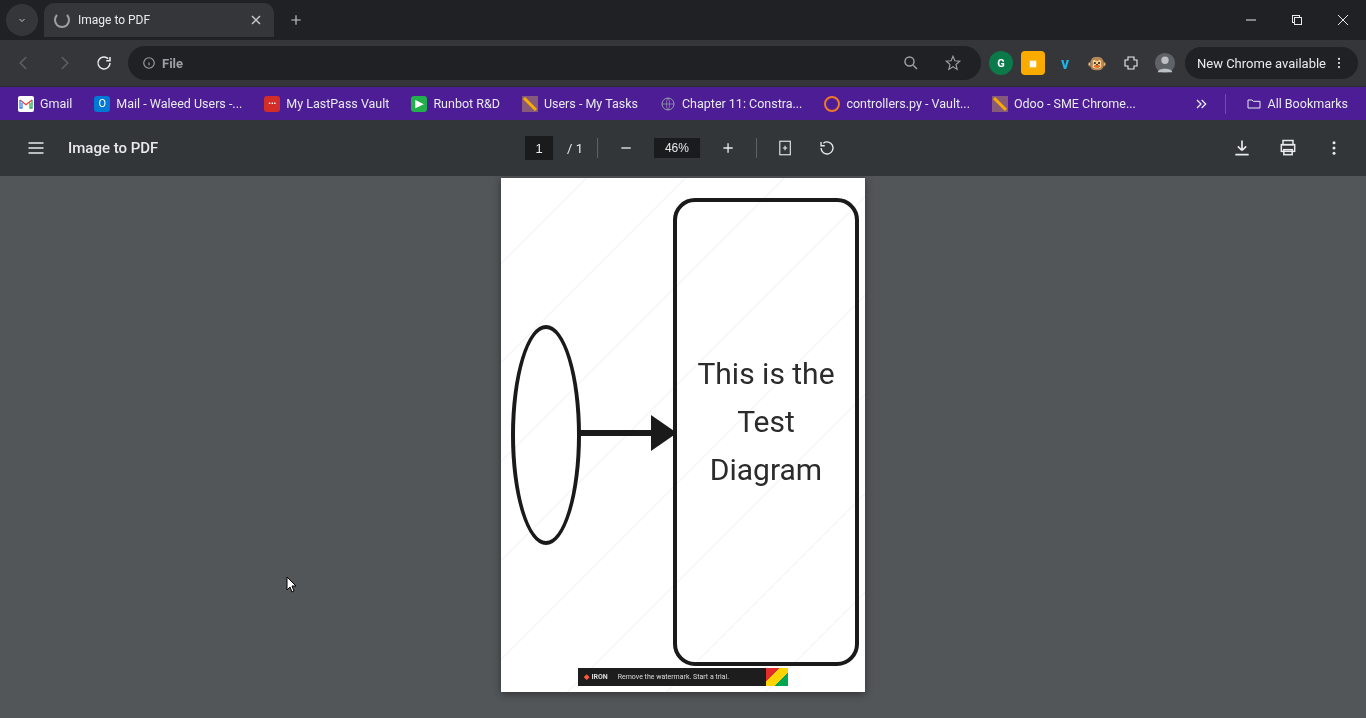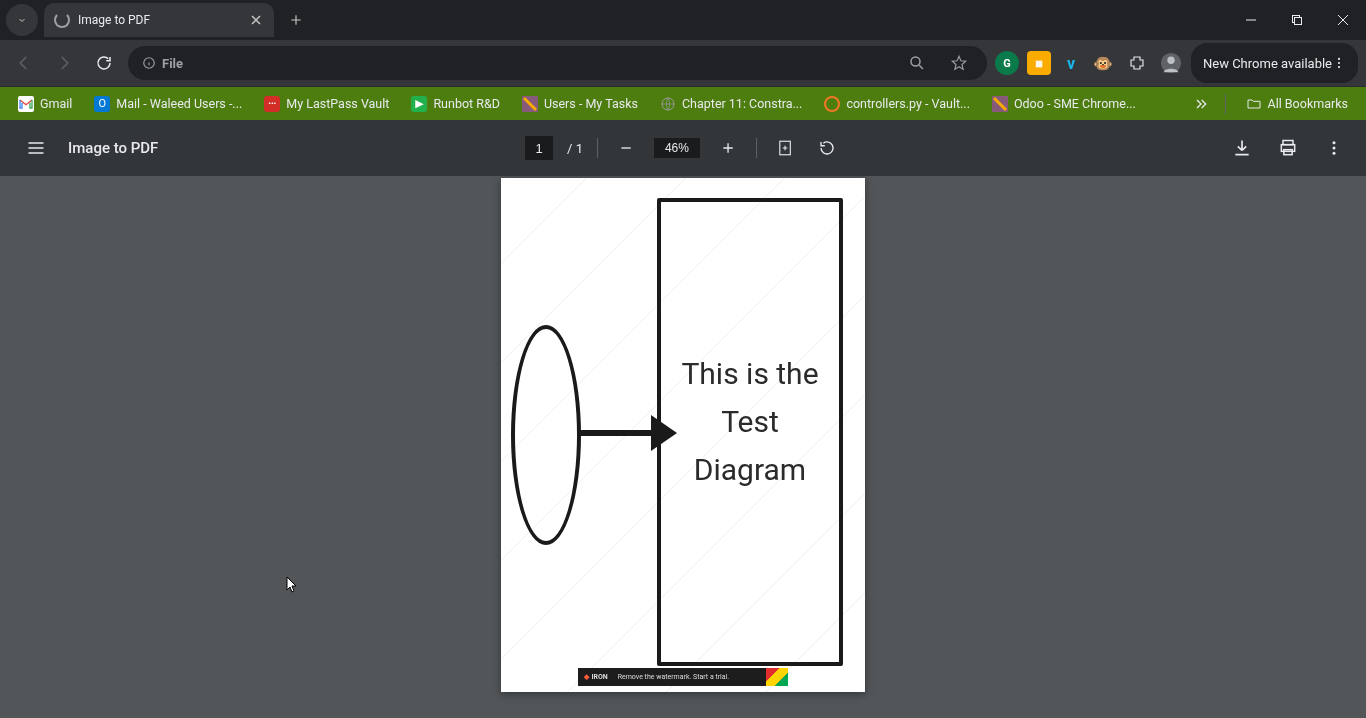--- a/index.html
+++ b/index.html
@@ -84,33 +84,34 @@
     display:flex; align-items:center; gap:6px;
     font-size: 13px;
     color: #9aa0a6;
     font-weight: bold;
   }
   .url-text { font-size: 14px; color: #e8eaed; }
   .url-right { margin-left:auto; display:flex; align-items:center; gap:14px; }
   .icon-btn { width:28px; height:28px; display:flex; align-items:center; justify-content:center; cursor:pointer; }
   .ext-icon { width:24px; height:24px; border-radius:50%; display:flex; align-items:center; justify-content:center; font-size:11px; font-weight:bold; }
   .profile-chip {
-    height: 40px;
+    height: 32px;
     display:flex; align-items:center;
     padding: 12px 12px;
     border-radius: 16px;
     background: #202124;
     font-size: 13px;
     cursor: pointer;
+    gap: 6px;
   }
 
   
   .bookmarksbar {
     height: 34px;
-    background: #4d7c0f;
+    background: #4c1d95;
     border-top: 1px solid #2a2b2e;
     display: flex;
     align-items: center;
     padding: 0 8px;
     gap: 2px;
   }
   .bm-item {
     display:flex; align-items:center; gap:6px;
     padding: 4px 10px;
     border-radius: 4px;
@@ -200,24 +201,24 @@
   .bpmn-arrow-head {
     position:absolute;
     left: 150px; top: 237px;
     width: 0; height: 0;
     border-left: 26px solid #1a1a1a;
     border-top: 18px solid transparent;
     border-bottom: 18px solid transparent;
   }
   .bpmn-task {
     position:absolute;
-    left: 156px; top: 20px;
+    left: 172px; top: 20px;
     width: 186px; height: 468px;
     border: 4px solid #1a1a1a;
-    border-radius: 2px;
+    border-radius: 22px;
     display:flex;
     align-items:center;
     justify-content:flex-start;
     text-align:center;
   }
   .bpmn-task-text {
     font-size: 30px;
     color: #2b2b2b;
     line-height: 1.6;
     padding: 0 8px;

